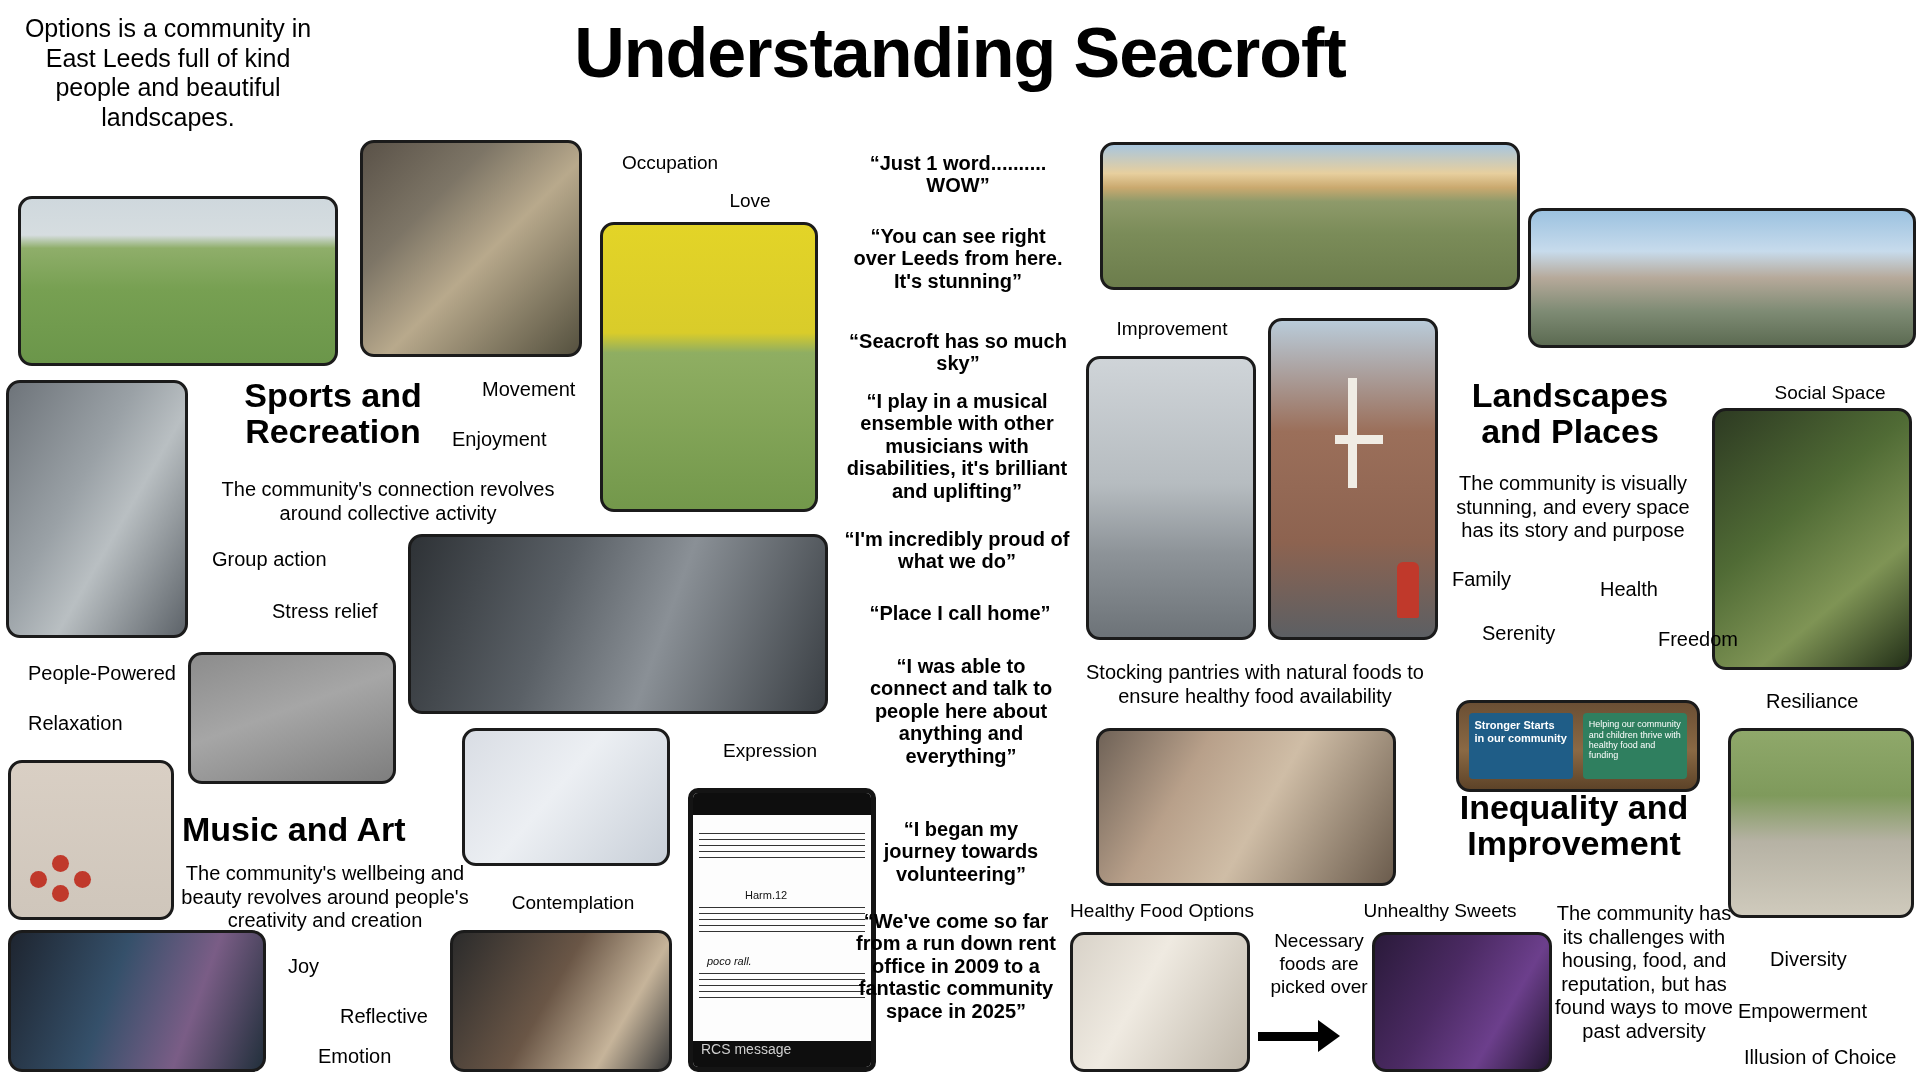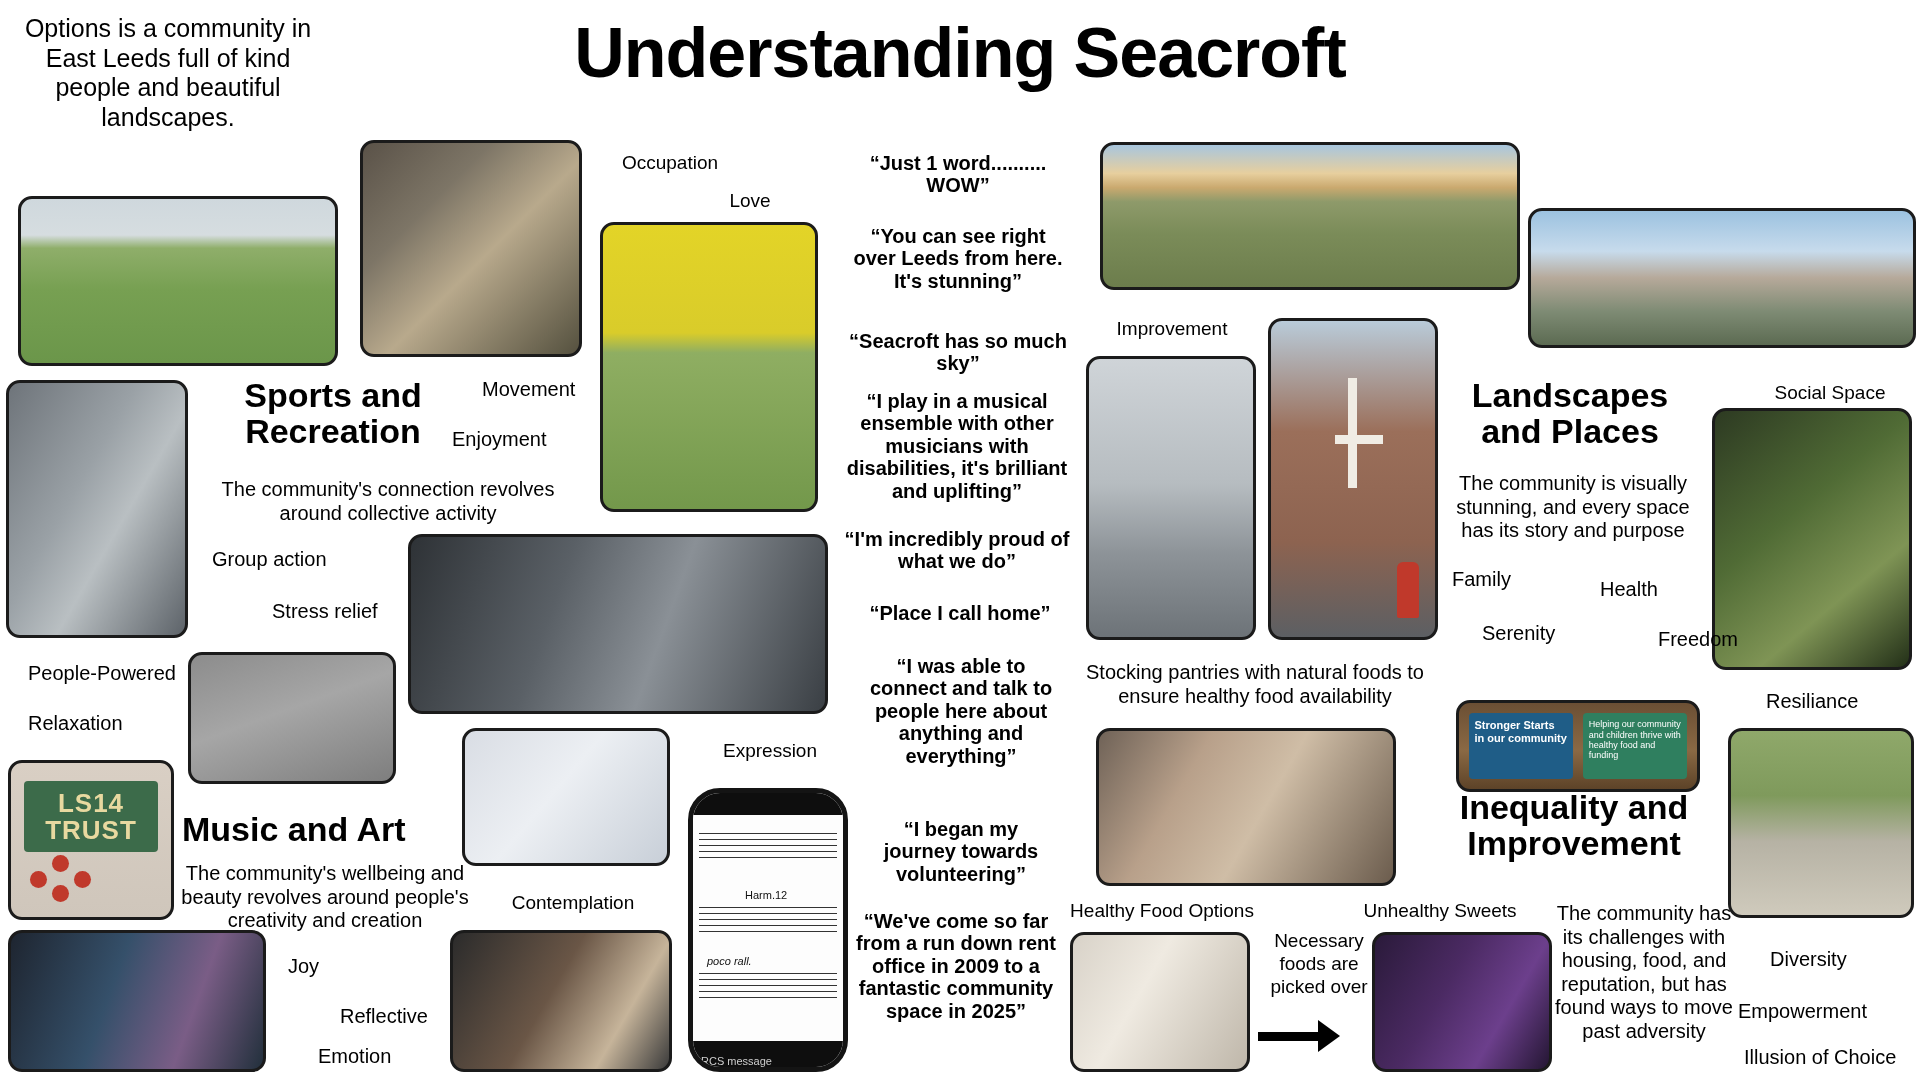--- a/index.html
+++ b/index.html
@@ -202,21 +202,21 @@
     border-radius: 26px;
     border: 5px solid #141414;
     background: #ffffff;
     overflow: hidden;
   }
   .phone-top {
     height: 22px; background: #0e0e0e;
   }
   .phone-bottom {
     height: 26px; background: #0e0e0e; color: #cfcfcf;
-    font-size: 11px; display: flex; align-items: flex-end; padding-left: 8px; gap: 6px;
+    font-size: 14px; display: flex; align-items: flex-start; padding-left: 8px; gap: 6px;
   }
   .staff {
     position: relative;
     height: calc(100% - 48px);
     background: #fdfdfd;
     padding: 8px 6px;
     box-sizing: border-box;
     font-size: 10px;
     color: #222;
   }
@@ -293,24 +293,20 @@
 
   <div class="abs kw" style="left:28px; top:662px; width:200px;">People-Powered</div>
   <div class="abs kw" style="left:28px; top:712px; width:200px;">Relaxation</div>
 
   <div class="photo chalk" style="left:188px; top:652px; width:208px; height:132px;">
       <div class="inner"></div>
     </div>
 
   <div class="photo ls14" style="left:8px; top:760px; width:166px; height:160px;">
     <div class="inner">
-      <div class="ls14-sign">
-        <span>LS14</span>
-        <span>TRUST</span>
-      </div>
       <div class="ls14-flower">
         <span style="left:22px; top:0;"></span>
         <span style="left:0; top:16px;"></span>
         <span style="left:44px; top:16px;"></span>
         <span style="left:22px; top:30px;"></span>
       </div>
     </div>
   </div>
 
   <div class="photo journal" style="left:462px; top:728px; width:208px; height:138px;">
@@ -329,21 +325,21 @@
     </div>
 
   <div class="photo cakes" style="left:450px; top:930px; width:222px; height:142px;">
       <div class="inner"></div>
     </div>
 
   <div class="abs kw" style="left:288px; top:955px; width:120px;">Joy</div>
   <div class="abs kw" style="left:340px; top:1005px; width:140px;">Reflective</div>
   <div class="abs kw" style="left:318px; top:1045px; width:140px;">Emotion</div>
 
-  <div class="photo phone-frame" style="left:688px; top:788px; width:160px; height:284px; border-radius:32px;">
+  <div class="photo phone-frame" style="left:688px; top:788px; width:188px; height:284px; border-radius:10px;">
     <div class="inner" style="display:flex; flex-direction:column;">
       <div class="phone-top"></div>
       <div class="staff">
         <div class="line" style="top:18px;"></div>
         <div class="line" style="top:24px;"></div>
         <div class="line" style="top:30px;"></div>
         <div class="line" style="top:36px;"></div>
         <div class="line" style="top:42px;"></div>
 
         <div class="line" style="top:92px;"></div>

